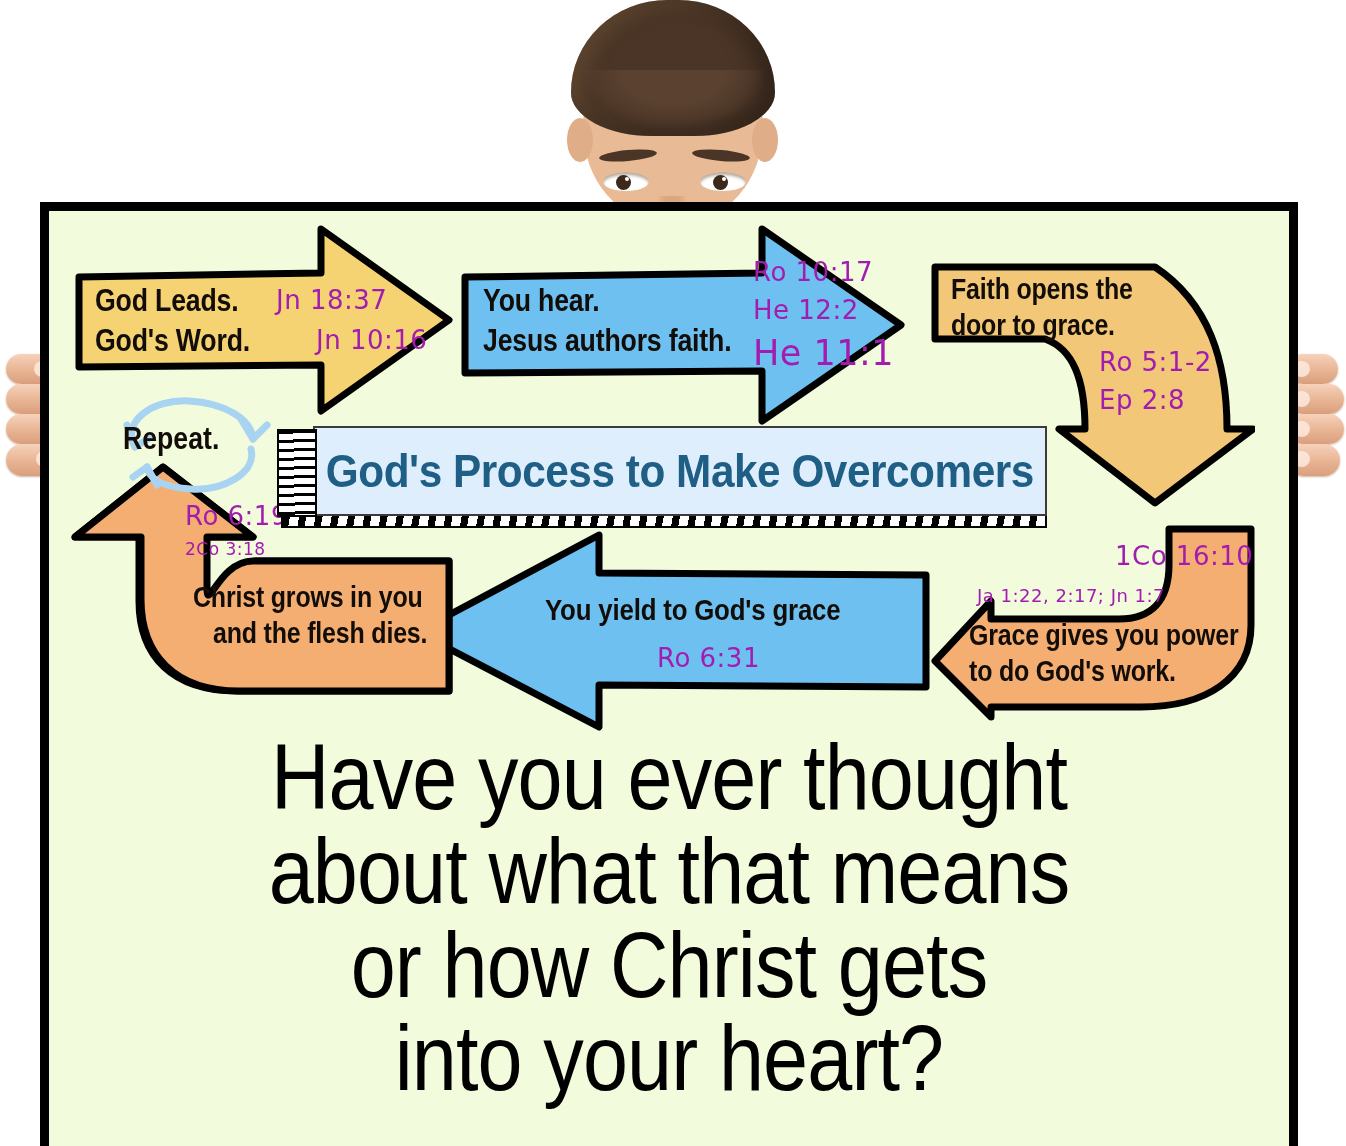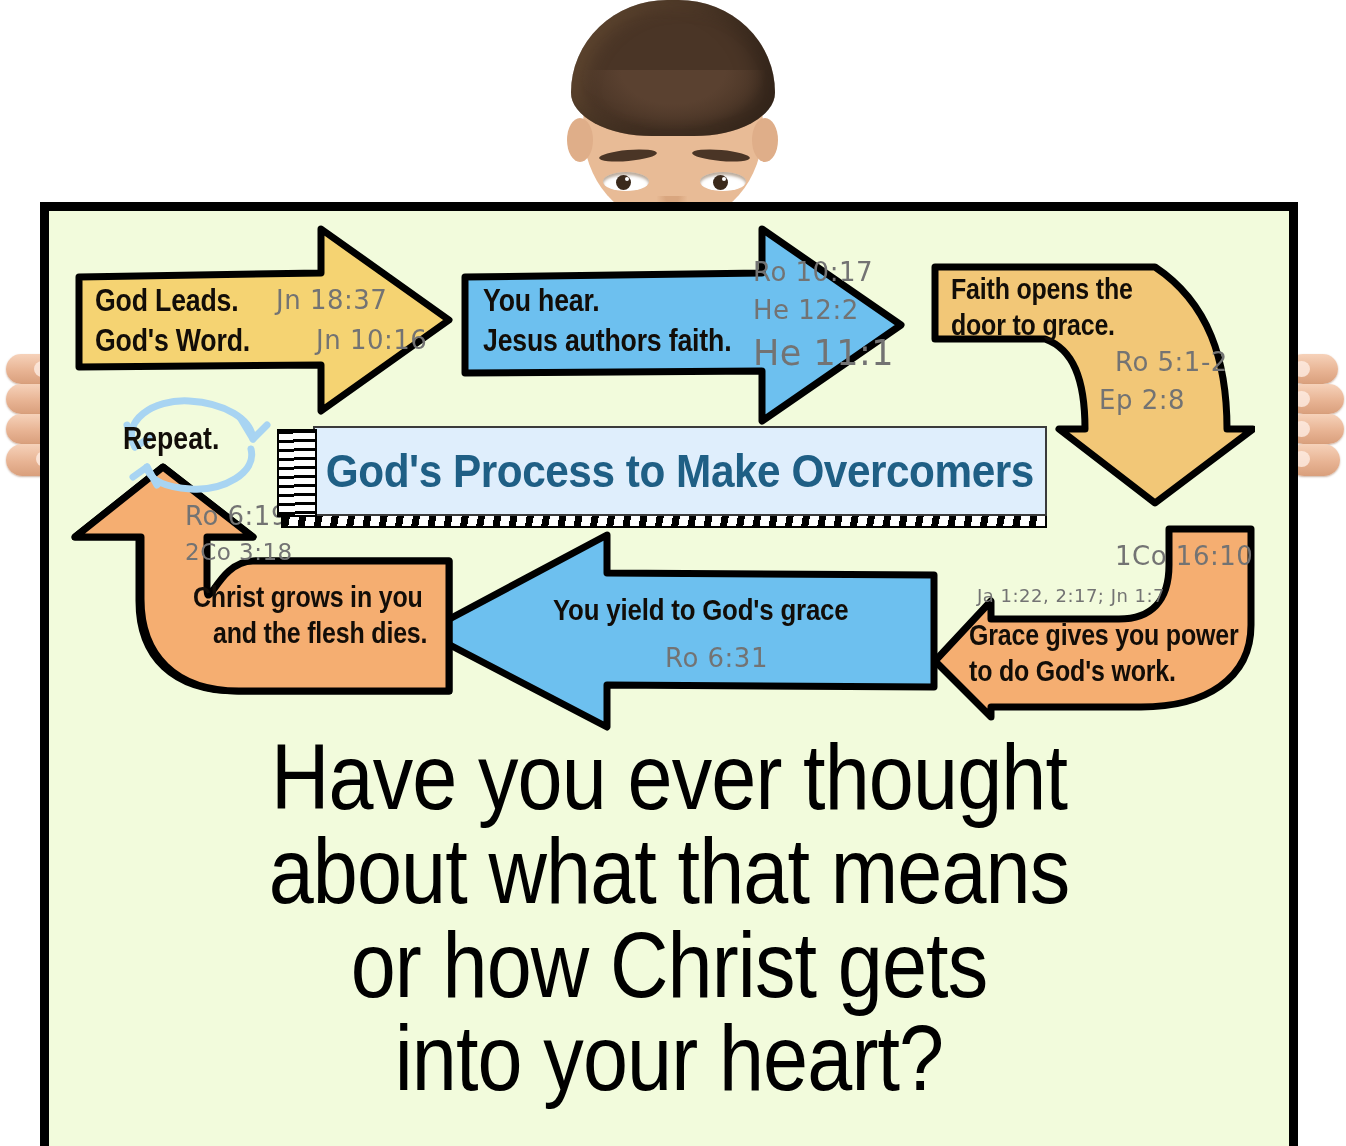--- a/index.html
+++ b/index.html
@@ -161,21 +161,21 @@
     font-family: "Liberation Sans Narrow", "Liberation Sans", sans-serif;
     font-weight: bold;
     color: #120d08;
     letter-spacing: -0.2px;
     white-space: nowrap;
     transform: scaleX(.86);
     transform-origin: left center;
   }
   .ref {
     font-family: "DejaVu Sans", sans-serif;
-    color: #737373;
+    color: #a21caf;
     white-space: nowrap;
     letter-spacing: .5px;
   }
 
   
   #arrow-god-leads {
     position: absolute;
     left: 22px;
     top: 14px;
     width: 384px;
@@ -207,21 +207,21 @@
     position: absolute;
     left: 880px;
     top: 310px;
     width: 330px;
     height: 200px;
   }
 
   
   #arrow-yield {
     position: absolute;
-    left: 368px;
+    left: 360px;
     top: 320px;
     width: 525px;
     height: 200px;
   }
 
   
   #arrow-christ {
     position: absolute;
     left: 18px;
     top: 250px;
@@ -408,21 +408,21 @@
                  C282,52 300,110 300,178
                  L326,178
                  L228,252
                  L132,178
                  L158,178
                  C158,128 146,98 118,88
                  L8,88 Z" fill="#f2c777" stroke="#000" stroke-width="7" stroke-linejoin="round"></path>
       </svg>
       <div class="a-txt hdl" style="left:24px; top:22px; font-size:29px;">Faith opens the</div>
       <div class="a-txt hdl" style="left:24px; top:58px; font-size:29px;">door to grace.</div>
-      <div class="a-txt ref" style="left:172px; top:96px; font-size:26px;margin-left:16px;">Ro 5:1-2</div>
+      <div class="a-txt ref" style="left:172px; top:96px; font-size:26px;">Ro 5:1-2</div>
       <div class="a-txt ref" style="left:172px; top:134px; font-size:26px;">Ep 2:8</div>
     </div>
 
     <div id="arrow-grace">
       <svg viewBox="0 0 330 200" width="330" height="200">
         <path d="M322,8
                  L322,104
                  C322,158 276,186 212,186
                  L62,186
                  L62,196
@@ -467,21 +467,21 @@
                  C108,230 74,194 74,138
                  L74,76
                  L8,76
                  L96,6
                  L186,76
                  L140,76
                  L140,126
                  C140,154 152,100 186,100 Z" fill="#f5ae71" stroke="#000" stroke-width="7" stroke-linejoin="round"></path>
       </svg>
       <div class="a-txt ref" style="left:118px; top:40px; font-size:26px;">Ro 6:19</div>
-      <div class="a-txt ref" style="left:118px; top:78px; font-size:23px;">2Co 3:18</div>
+      <div class="a-txt ref" style="left:118px; top:78px; font-size:17px;">2Co 3:18</div>
       <div class="a-txt hdl" style="left:126px; top:120px; font-size:29px;">Christ grows in you</div>
       <div class="a-txt hdl" style="left:146px; top:156px; font-size:29px;">and the flesh dies.</div>
     </div>
 
     <div id="repeat-group">
       <svg viewBox="0 0 190 110" width="190" height="110" style="position:absolute; left:0; top:0;">
         <path d="M34,56 C20,30 52,8 88,10 C124,12 150,28 152,48" fill="none" stroke="#a8d4f2" stroke-width="7" stroke-linecap="round"></path>
         <path d="M152,48 L140,28 M152,48 L166,34" fill="none" stroke="#a8d4f2" stroke-width="7" stroke-linecap="round"></path>
         <path d="M34,56 L26,34 M34,56 L50,46" fill="none" stroke="#a8d4f2" stroke-width="7" stroke-linecap="round"></path>
         <path d="M150,58 C156,82 122,100 90,98 C60,96 48,88 46,76" fill="none" stroke="#a8d4f2" stroke-width="7" stroke-linecap="round"></path>

